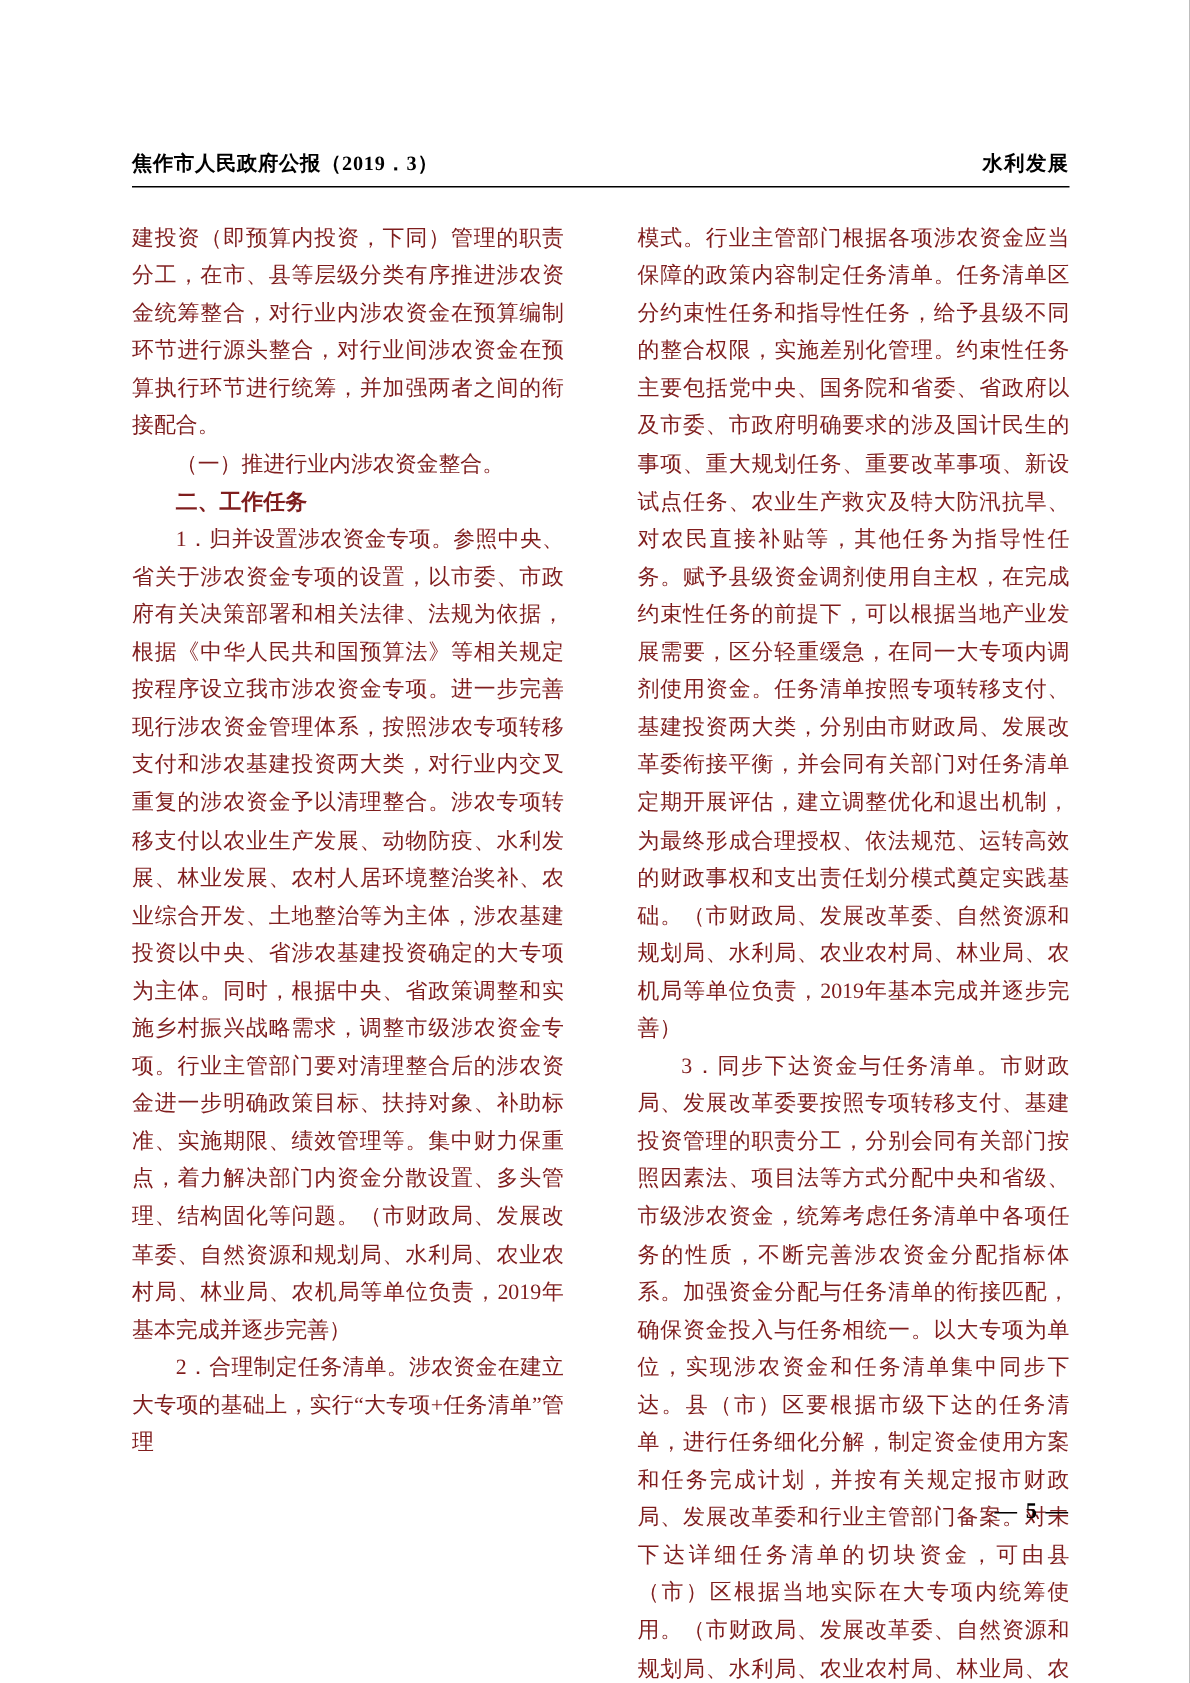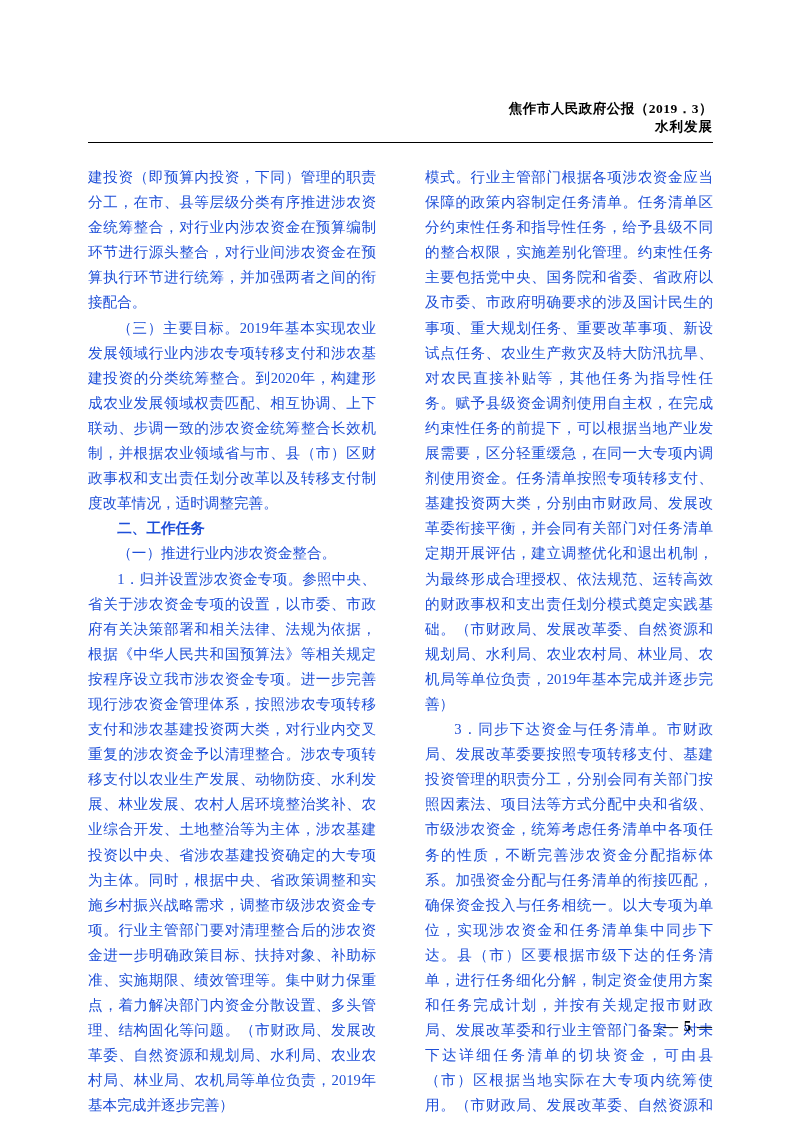--- a/index.html
+++ b/index.html
@@ -27,39 +27,38 @@
   .header {
     display: flex;
     justify-content: space-between;
     align-items: flex-end;
     font-weight: bold;
     font-size: 13.5px;
     color: #000;
     padding-bottom: 6px;
     border-bottom: 1.6px solid #000;
     letter-spacing: 0.5px;
-    flex-direction: column;
   }
   .header-left {
     white-space: nowrap;
   }
   .header-right {
     white-space: nowrap;
     letter-spacing: 1px;
   }
   .columns {
     display: flex;
     margin-top: 22px;
     height: 862px;
   }
   .col {
     width: 288px;
     font-size: 14.6px;
     line-height: 1.72;
-    color: #1d4ed8;
+    color: #7f1d1d;
     text-align: justify;
     text-justify: inter-ideograph;
   }
   .col.left {
     margin-right: 49px;
   }
   .col p {
     margin: 0;
   }
   .indent2 {
@@ -91,23 +90,22 @@
 
     <div class="header">
       <div class="header-left">焦作市人民政府公报（2019．3）</div>
       <div class="header-right">水利发展</div>
     </div>
 
     <div class="columns">
 
       <div class="col left">
         <p class="noindent">建投资（即预算内投资，下同）管理的职责分工，在市、县等层级分类有序推进涉农资金统筹整合，对行业内涉农资金在预算编制环节进行源头整合，对行业间涉农资金在预算执行环节进行统筹，并加强两者之间的衔接配合。</p>
-        <p class="indent2">（三）主要目标。2019年基本实现农业发展领域行业内涉农专项转移支付和涉农基建投资的分类统筹整合。到2020年，构建形成农业发展领域权责匹配、相互协调、上下联动、步调一致的涉农资金统筹整合长效机制，并根据农业领域省与市、县（市）区财政事权和支出责任划分改革以及转移支付制度改革情况，适时调整完善。</p>
+        <p class="indent2">（一）推进行业内涉农资金整合。</p>
         <p class="indent2 bold">二、工作任务</p>
-        <p class="indent2">（一）推进行业内涉农资金整合。</p>
         <p class="indent2">1．归并设置涉农资金专项。参照中央、省关于涉农资金专项的设置，以市委、市政府有关决策部署和相关法律、法规为依据，根据《中华人民共和国预算法》等相关规定按程序设立我市涉农资金专项。进一步完善现行涉农资金管理体系，按照涉农专项转移支付和涉农基建投资两大类，对行业内交叉重复的涉农资金予以清理整合。涉农专项转移支付以农业生产发展、动物防疫、水利发展、林业发展、农村人居环境整治奖补、农业综合开发、土地整治等为主体，涉农基建投资以中央、省涉农基建投资确定的大专项为主体。同时，根据中央、省政策调整和实施乡村振兴战略需求，调整市级涉农资金专项。行业主管部门要对清理整合后的涉农资金进一步明确政策目标、扶持对象、补助标准、实施期限、绩效管理等。集中财力保重点，着力解决部门内资金分散设置、多头管理、结构固化等问题。（市财政局、发展改革委、自然资源和规划局、水利局、农业农村局、林业局、农机局等单位负责，2019年基本完成并逐步完善）</p>
         <p class="indent2">2．合理制定任务清单。涉农资金在建立大专项的基础上，实行“大专项+任务清单”管理</p>
       </div>
 
       <div class="col right">
         <p class="noindent">模式。行业主管部门根据各项涉农资金应当保障的政策内容制定任务清单。任务清单区分约束性任务和指导性任务，给予县级不同的整合权限，实施差别化管理。约束性任务主要包括党中央、国务院和省委、省政府以及市委、市政府明确要求的涉及国计民生的事项、重大规划任务、重要改革事项、新设试点任务、农业生产救灾及特大防汛抗旱、对农民直接补贴等，其他任务为指导性任务。赋予县级资金调剂使用自主权，在完成约束性任务的前提下，可以根据当地产业发展需要，区分轻重缓急，在同一大专项内调剂使用资金。任务清单按照专项转移支付、基建投资两大类，分别由市财政局、发展改革委衔接平衡，并会同有关部门对任务清单定期开展评估，建立调整优化和退出机制，为最终形成合理授权、依法规范、运转高效的财政事权和支出责任划分模式奠定实践基础。（市财政局、发展改革委、自然资源和规划局、水利局、农业农村局、林业局、农机局等单位负责，2019年基本完成并逐步完善）</p>
         <p class="indent2">3．同步下达资金与任务清单。市财政局、发展改革委要按照专项转移支付、基建投资管理的职责分工，分别会同有关部门按照因素法、项目法等方式分配中央和省级、市级涉农资金，统筹考虑任务清单中各项任务的性质，不断完善涉农资金分配指标体系。加强资金分配与任务清单的衔接匹配，确保资金投入与任务相统一。以大专项为单位，实现涉农资金和任务清单集中同步下达。县（市）区要根据市级下达的任务清单，进行任务细化分解，制定资金使用方案和任务完成计划，并按有关规定报市财政局、发展改革委和行业主管部门备案。对未下达详细任务清单的切块资金，可由县（市）区根据当地实际在大专项内统筹使用。（市财政局、发展改革委、自然资源和规划局、水利局、农业农村局、林业局、农机局等单位和各县〔市〕区人民政府、市城乡一体</p>
       </div>
 
     </div>

